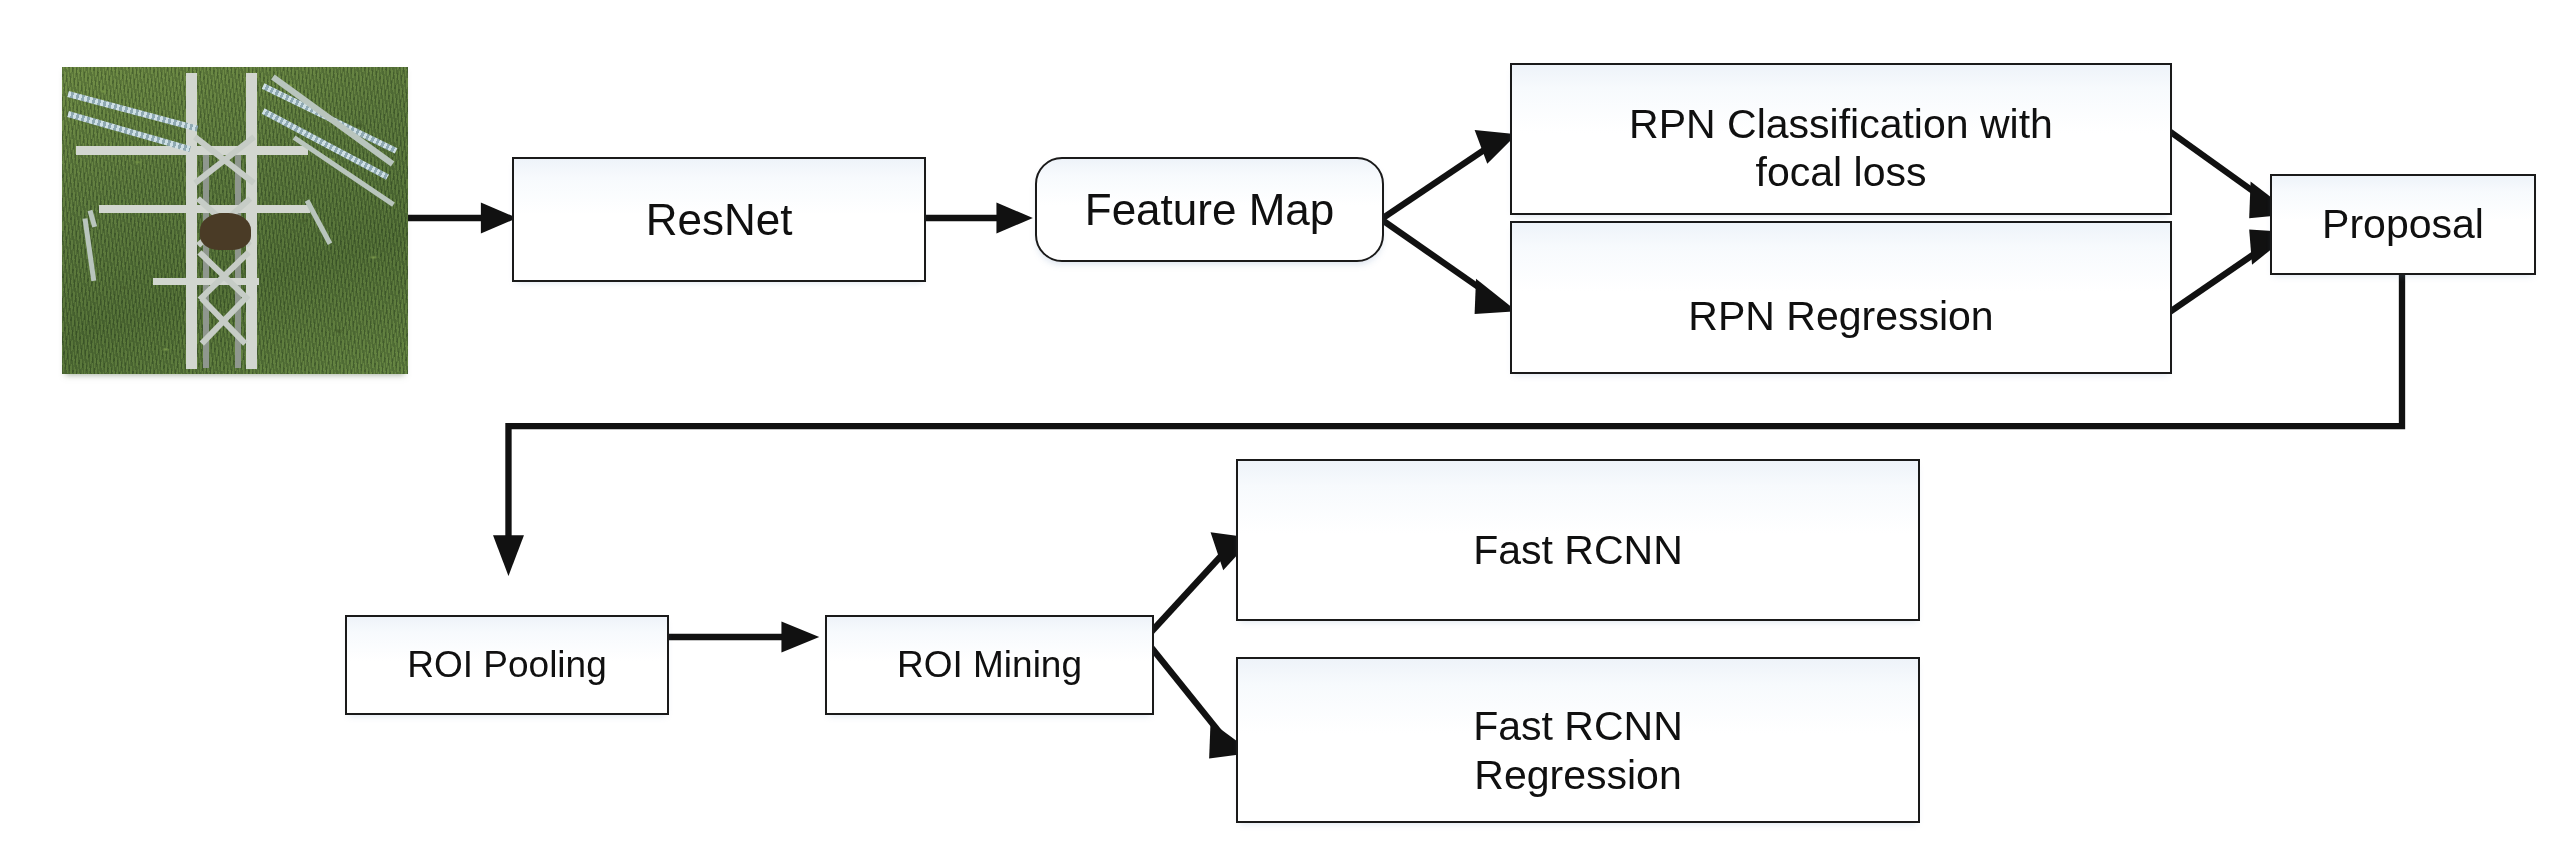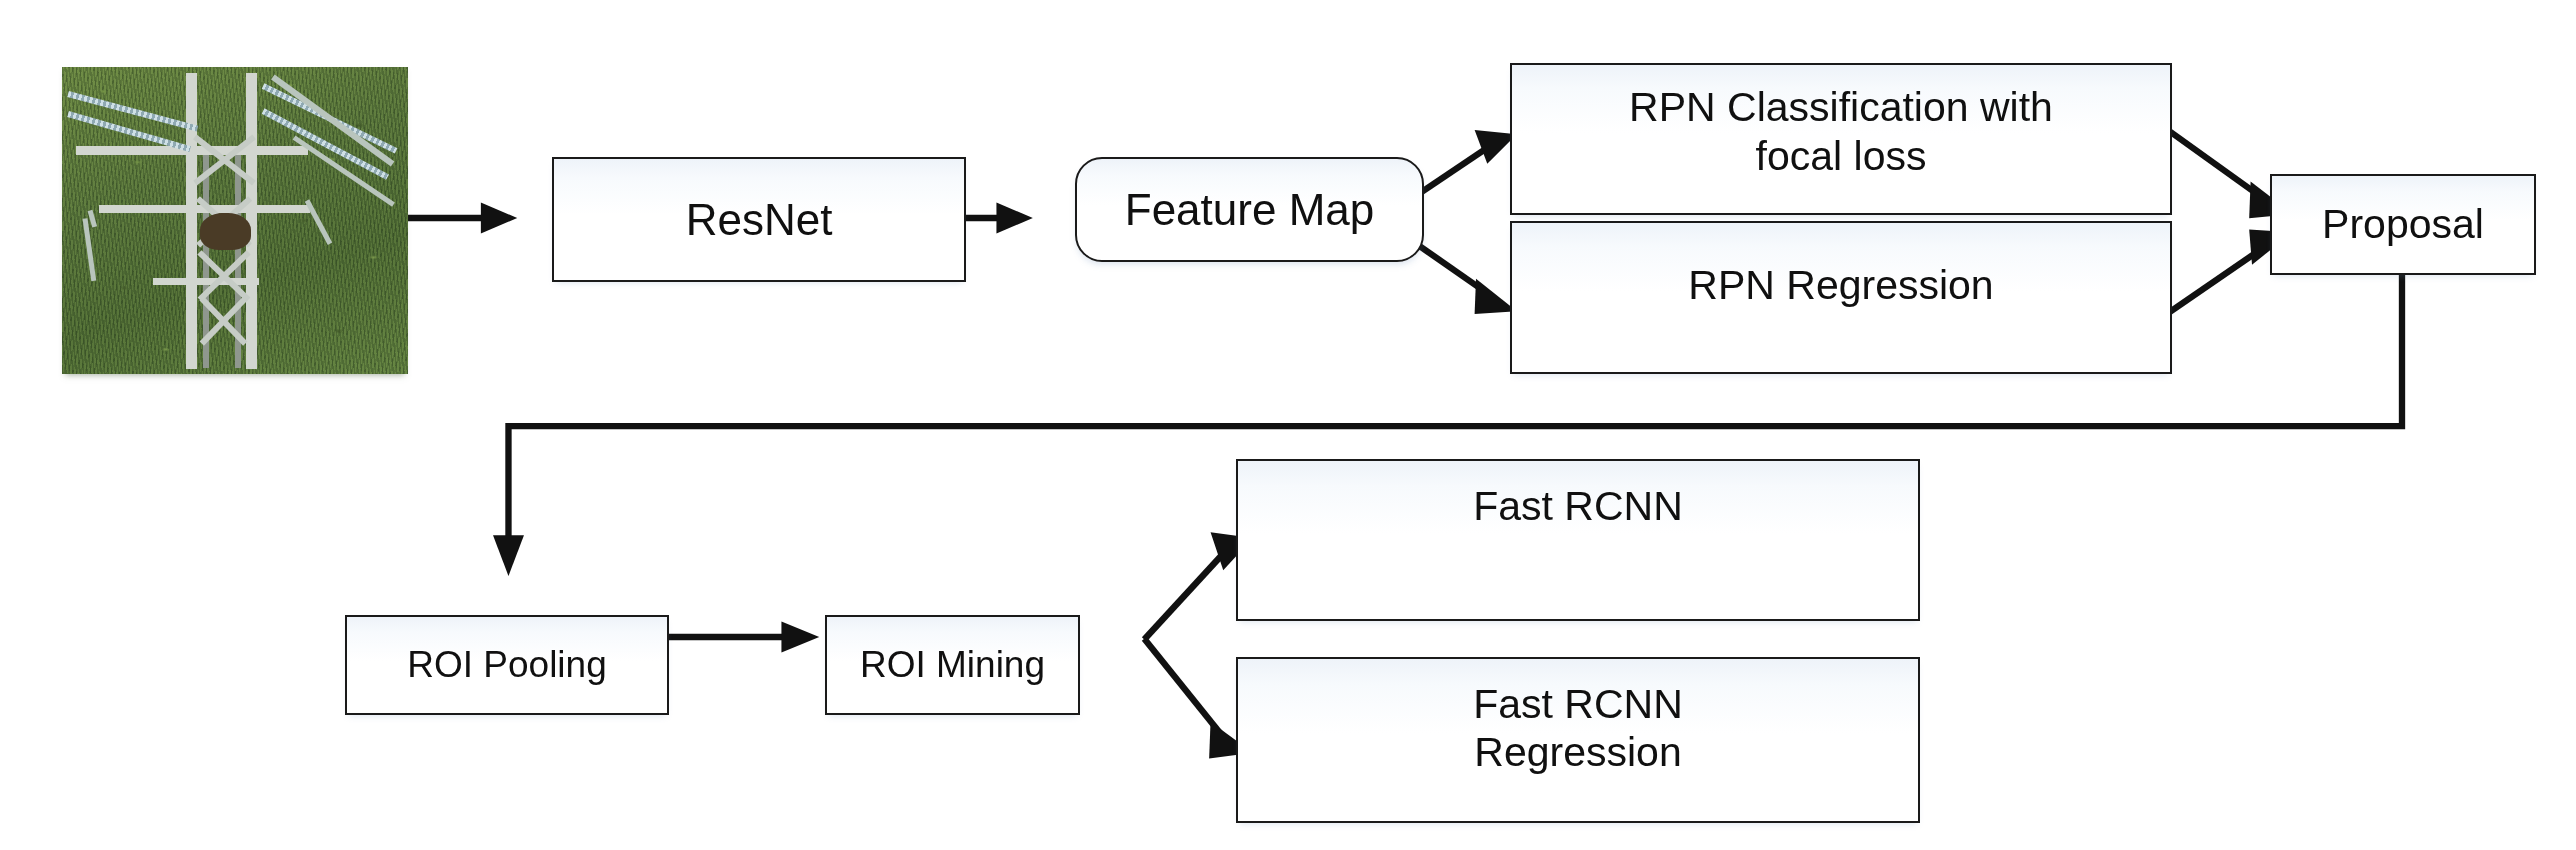--- a/index.html
+++ b/index.html
@@ -29,21 +29,21 @@
     align-items: center;
     justify-content: center;
     text-align: center;
     color: #101010;
     line-height: 1.18;
     z-index: 4;
     box-shadow: 0 4.2px 7px -2.8px rgba(120,150,190,0.28);
   }
   .node .label { display: block; padding: 0 7px; }
   .node.rounded { border-radius: 27px; }
-  .node.topalign { align-items: flex-start; }
+  .node.topalign { align-items: center; }
 
   
   .photo {
     position: absolute;
     overflow: hidden;
     background: #4f6b33;
     box-shadow: 0 3.5px 6.3px -2.8px rgba(90,110,80,0.55);
     z-index: 3;
   }
   .photo .veg {
@@ -90,21 +90,21 @@
   .edge path, .edge line, .edge polyline {
     stroke: #111111;
     fill: none;
     stroke-width: 9;
     stroke-linecap: butt;
     stroke-linejoin: miter;
   }
   .edge polygon { fill: #111111; stroke: none; }
 
   
-  .t-big   { font-size: 44px; margin-left: 40px; }
+  .t-big   { font-size: 44px; }
   .t-mid   { font-size: 41px; }
   .t-small { font-size: 37px; margin-top: 41px; }
 </style>
 </head>
 <body>
 
 <div id="stage">
 
   <div class="photo" style="left:62px; top:67px; width:346px; height:307px;">
     <div class="veg"></div>
@@ -210,21 +210,21 @@
   </div>
 
   <div class="node t-mid" style="left:2270px; top:174px; width:266px; height:101px;">
     <span class="label">Proposal</span>
   </div>
 
   <div class="node t-small" style="left:345px; top:574px; width:324px; height:100px;">
     <span class="label">ROI Pooling</span>
   </div>
 
-  <div class="node t-small" style="left:825px; top:574px; width:255px; height:100px;">
+  <div class="node t-small" style="left:825px; top:574px; width:329px; height:100px;">
     <span class="label">ROI Mining</span>
   </div>
 
   <div class="node topalign t-mid" style="left:1236px; top:459px; width:684px; height:162px; padding-top:21px;">
     <span class="label">
       <span>Fast RCNN</span><br>
     </span>
   </div>
 
   <div class="node topalign t-mid" style="left:1236px; top:657px; width:684px; height:166px; padding-top:21px;">

